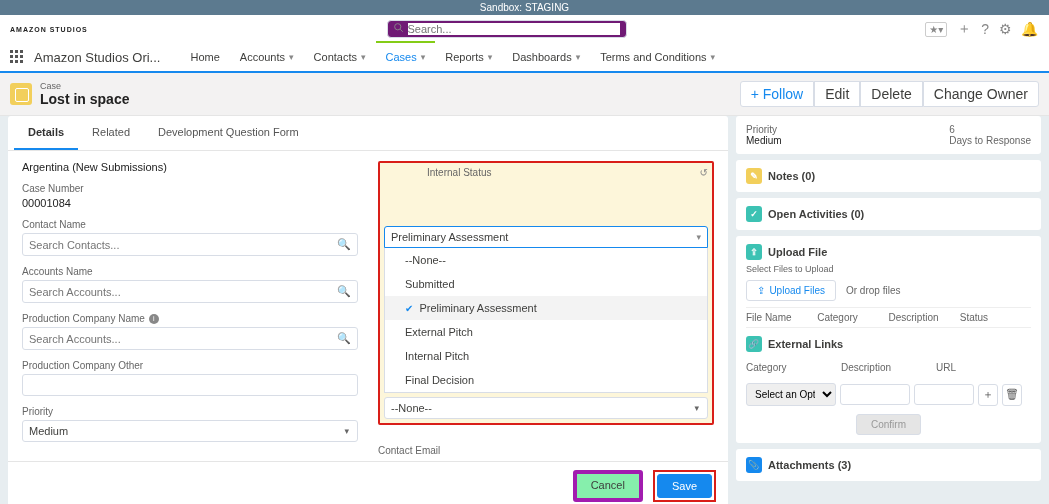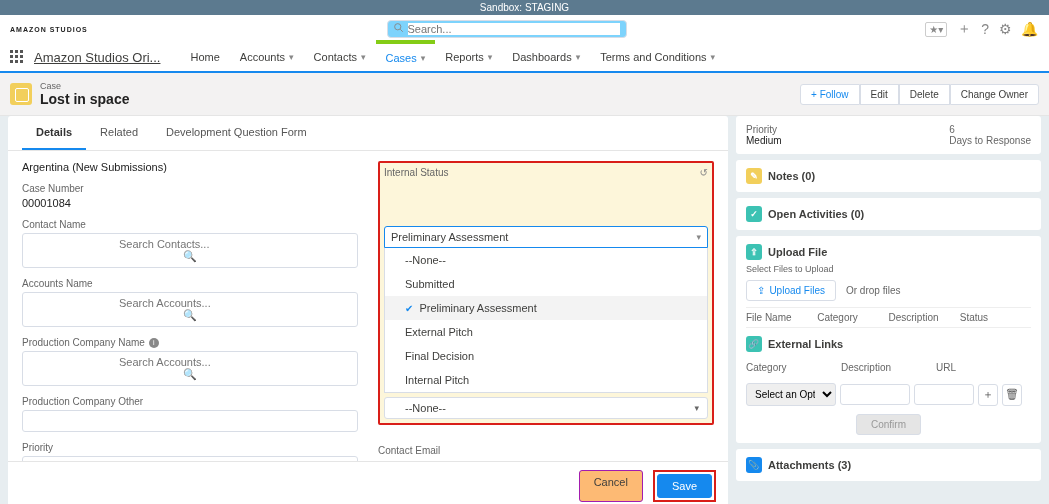--- a/index.html
+++ b/index.html
@@ -1,67 +1,67 @@
 <!DOCTYPE html>
 <html><head>
 <meta charset="utf-8">
 <style>
   * { box-sizing: border-box; margin: 0; padding: 0; font-family: Arial, Helvetica, sans-serif; }
   body { background: #e7edf0; font-size: 11px; color: #3e3e3c; width: 1049px; height: 504px; overflow: hidden; }
   .sandbox-bar { background: #5c7a8f; color: #fff; text-align: center; font-size: 10px; padding: 2px 0; }
   .header-row { background: #fff; display: flex; align-items: center; padding: 4px 10px; height: 28px; }
   .logo { font-size: 7px; letter-spacing: 1px; font-weight: bold; color: #222; line-height: 1; }
   .search-wrap { flex: 1; display: flex; justify-content: center; }
-  .search-box { display: flex; border: 1px solid #d8dde6; border-radius: 4px; padding: 2px 6px; width: 240px; background: #7dd3fc; }
+  .search-box { display: flex; border: 1px solid #d8dde6; border-radius: 4px; padding: 2px 6px; width: 240px; background: #701a75; }
   .search-box input { border: none; outline: none; font-size: 11px; flex: 1; }
   .search-icon-svg { width:10px; height:10px; fill:#888; margin-right:4px;}
   .header-icons { display: flex; gap: 10px; align-items: center; color: #888; font-size: 14px; }
   .header-icons span { cursor: pointer; }
   .nav-bar { background: #fff; display: flex; align-items: center; padding: 0 10px; height: 30px; border-bottom: 2px solid #1589ee; }
   .nav-apps { width: 14px; height: 14px; display: grid; grid-template-columns: repeat(3,3px); grid-template-rows: repeat(3,3px); gap: 2px; margin-right: 10px; cursor: pointer; }
   .nav-apps div { background: #555; }
-  .nav-app-name { font-size: 13px; font-weight: 500; margin-right: 20px; text-decoration: underline; }
+  .nav-app-name { font-size: 13px; font-weight: 500; margin-right: 20px; }
   .nav-item { font-size: 11px; padding: 0 10px; line-height: 28px; cursor: pointer; display:flex; align-items:center; gap:4px; }
-  .nav-item.active { border-top: 4px solid #84cc16; color: #1589ee; margin-top:-2px;}
+  .nav-item.active { border-top: 2px solid #84cc16; color: #1589ee; margin-top:-2px;}
   .chev { font-size: 9px; color: #888; }
   .highlight-bar { background: #f3f2f2; display: flex; align-items: center; padding: 8px 10px; border-bottom: 1px solid #e5e5e5; }
   .obj-icon { width: 22px; height: 22px; background: #f2cf5b; border-radius: 3px; margin-right: 8px; position:relative; }
   .obj-icon::after{content:""; position:absolute; left:5px; top:5px; width:12px; height:12px; border:1.5px solid #fff; border-radius:2px;}
   .obj-type { font-size: 9px; color: #666; }
   .obj-title { font-size: 14px; font-weight: bold; color: #222; }
   .hl-actions { margin-left: auto; display: flex; gap: 0; }
-  .hl-btn { border: 1px solid #d8dde6; background: #fff; padding: 4px 10px; font-size: 10px; cursor: pointer; }
+  .hl-btn { border: 1px solid #d8dde6; background: #fff; padding: 4px 10px; font-size: 14px; cursor: pointer; }
   .hl-btn.follow { color: #1589ee; border-radius: 3px 0 0 3px; }
   .hl-btn:last-child { border-radius: 0 3px 3px 0; }
   .main-area { display: flex; padding: 0 8px; gap: 8px; height: calc(504px - 110px); }
   .left-col { flex: 1; background: #fff; border-radius: 3px; display:flex; flex-direction:column; }
-  .tabs { display: flex; border-bottom: 1px solid #e5e5e5; padding: 0 14px; }
+  .tabs { display: flex; border-bottom: 1px solid #e5e5e5; padding: 0 6px; }
   .tab { padding: 10px 14px; font-size: 11px; cursor: pointer; color: #555;}
   .tab.active { border-bottom: 2px solid #1589ee; font-weight: bold; color:#333;}
   .detail-body { padding: 10px 14px; flex:1; overflow:auto; display:flex; gap:20px; position:relative;}
   .form-col { flex:1; }
   .field { margin-bottom: 10px; }
   .field-label { font-size: 10px; color: #666; margin-bottom: 3px; display:flex; gap:4px; align-items:center;}
   .field-value { font-size: 11px; color: #222; }
-  .input { width: 100%; border: 1px solid #d8dde6; border-radius: 3px; padding: 4px 20px; font-size: 11px; background:#fff;flex-direction:column;}
+  .input { width: 100%; border: 1px solid #d8dde6; border-radius: 3px; padding: 4px 6px; font-size: 11px; background:#fff;}
   .input-lookup { display:flex; align-items:center; }
   .input-lookup input { flex:1; border:none; outline:none; font-size:11px;}
   .input-lookup .s-icon { color:#888; }
   .select-wrap { position:relative; }
   .select-wrap::after { content:"▾"; position:absolute; right:8px; top:50%; transform:translateY(-50%); font-size:9px; color:#666;}
   .right-panel-highlight { border:2px solid #d91e18; padding: 4px; background: #fdf6da; border-radius:2px;}
-  .is-label { font-size: 10px; color: #666; display:flex; justify-content:space-between;}
+  .is-label { font-size: 10px; color: #666; display:flex; justify-content:space-between;margin-left:43px;}
   .dropdown-open { position:relative;margin-top:48px; }
   .dd-selected { border:1px solid #1589ee; background:#fff; padding:4px 6px; font-size:11px; border-radius:3px 3px 0 0; display:flex; justify-content:space-between; align-items:center;}
   .dd-list { background:#fff; border:1px solid #d8dde6; border-top:none; }
   .dd-item { padding:6px 20px; font-size:11px; cursor:pointer; display:flex; align-items:center; gap:6px;}
   .dd-item.selected { background:#f3f3f3; }
   .check { color:#1589ee; font-size:10px; }
   .footer-actions { border-top:1px solid #e5e5e5; padding:8px 12px; display:flex; justify-content:flex-end; gap:10px; background:#fff;}
-  .btn { padding:5px 14px; font-size:11px; border-radius:3px; cursor:pointer; border:1px solid #a21caf; background:#fdba74;}
+  .btn { padding:5px 14px; font-size:11px; border-radius:3px; cursor:pointer; border:4px solid #a21caf; background:#86efac;}
   .btn.save { background:#1589ee; color:#fff; border:1px solid #1589ee; }
   .save-hl { border:2px solid #d91e18; padding:2px; display:inline-block;}
   .right-col { width: 305px; display:flex; flex-direction:column; gap:6px;}
   .card { background:#fff; border-radius:3px; padding:8px 10px; }
   .card-header { display:flex; align-items:center; gap:6px; font-size:11px; font-weight:bold;}
   .card-icon { width:16px; height:16px; border-radius:3px; display:inline-flex; align-items:center; justify-content:center; color:#fff; font-size:9px;}
   .ci-yellow{background:#f2cf5b;} .ci-teal{background:#3cc2b3;} .ci-blue{background:#1589ee;}
   .compact-fields { display:flex; justify-content:space-between; font-size:10px; color:#666; }
   .upload-row { display:flex; align-items:center; gap:10px; margin-top:6px;}
   .upload-btn { border:1px solid #d8dde6; color:#1589ee; padding:4px 10px; border-radius:3px; font-size:10px; cursor:pointer; display:flex; gap:4px; align-items:center;}
@@ -219,22 +219,22 @@
                 <span class="chev">▾</span>
               </div>
             <div class="dd-list">
               <div class="dd-item">--None--</div>
               <div class="dd-item">Submitted</div>
               <div class="dd-item selected">
                   <span class="check">✔</span>
                   <span>Preliminary Assessment</span>
                 </div>
               <div class="dd-item">External Pitch</div>
+              <div class="dd-item">Internal Pitch</div>
               <div class="dd-item">Final Decision</div>
-              <div class="dd-item">Internal Pitch</div>
             </div>
           </div>
           <div style="margin-top:4px;" class="input select-wrap"><span>--None--</span></div>
         </div>
         <div class="field" style="margin-top:20px;">
             <div class="field-label">Contact Email</div>
           </div>
         <div class="field" style="margin-top:10px;">
             <div class="field-label">Contact Phone</div>
           </div>

